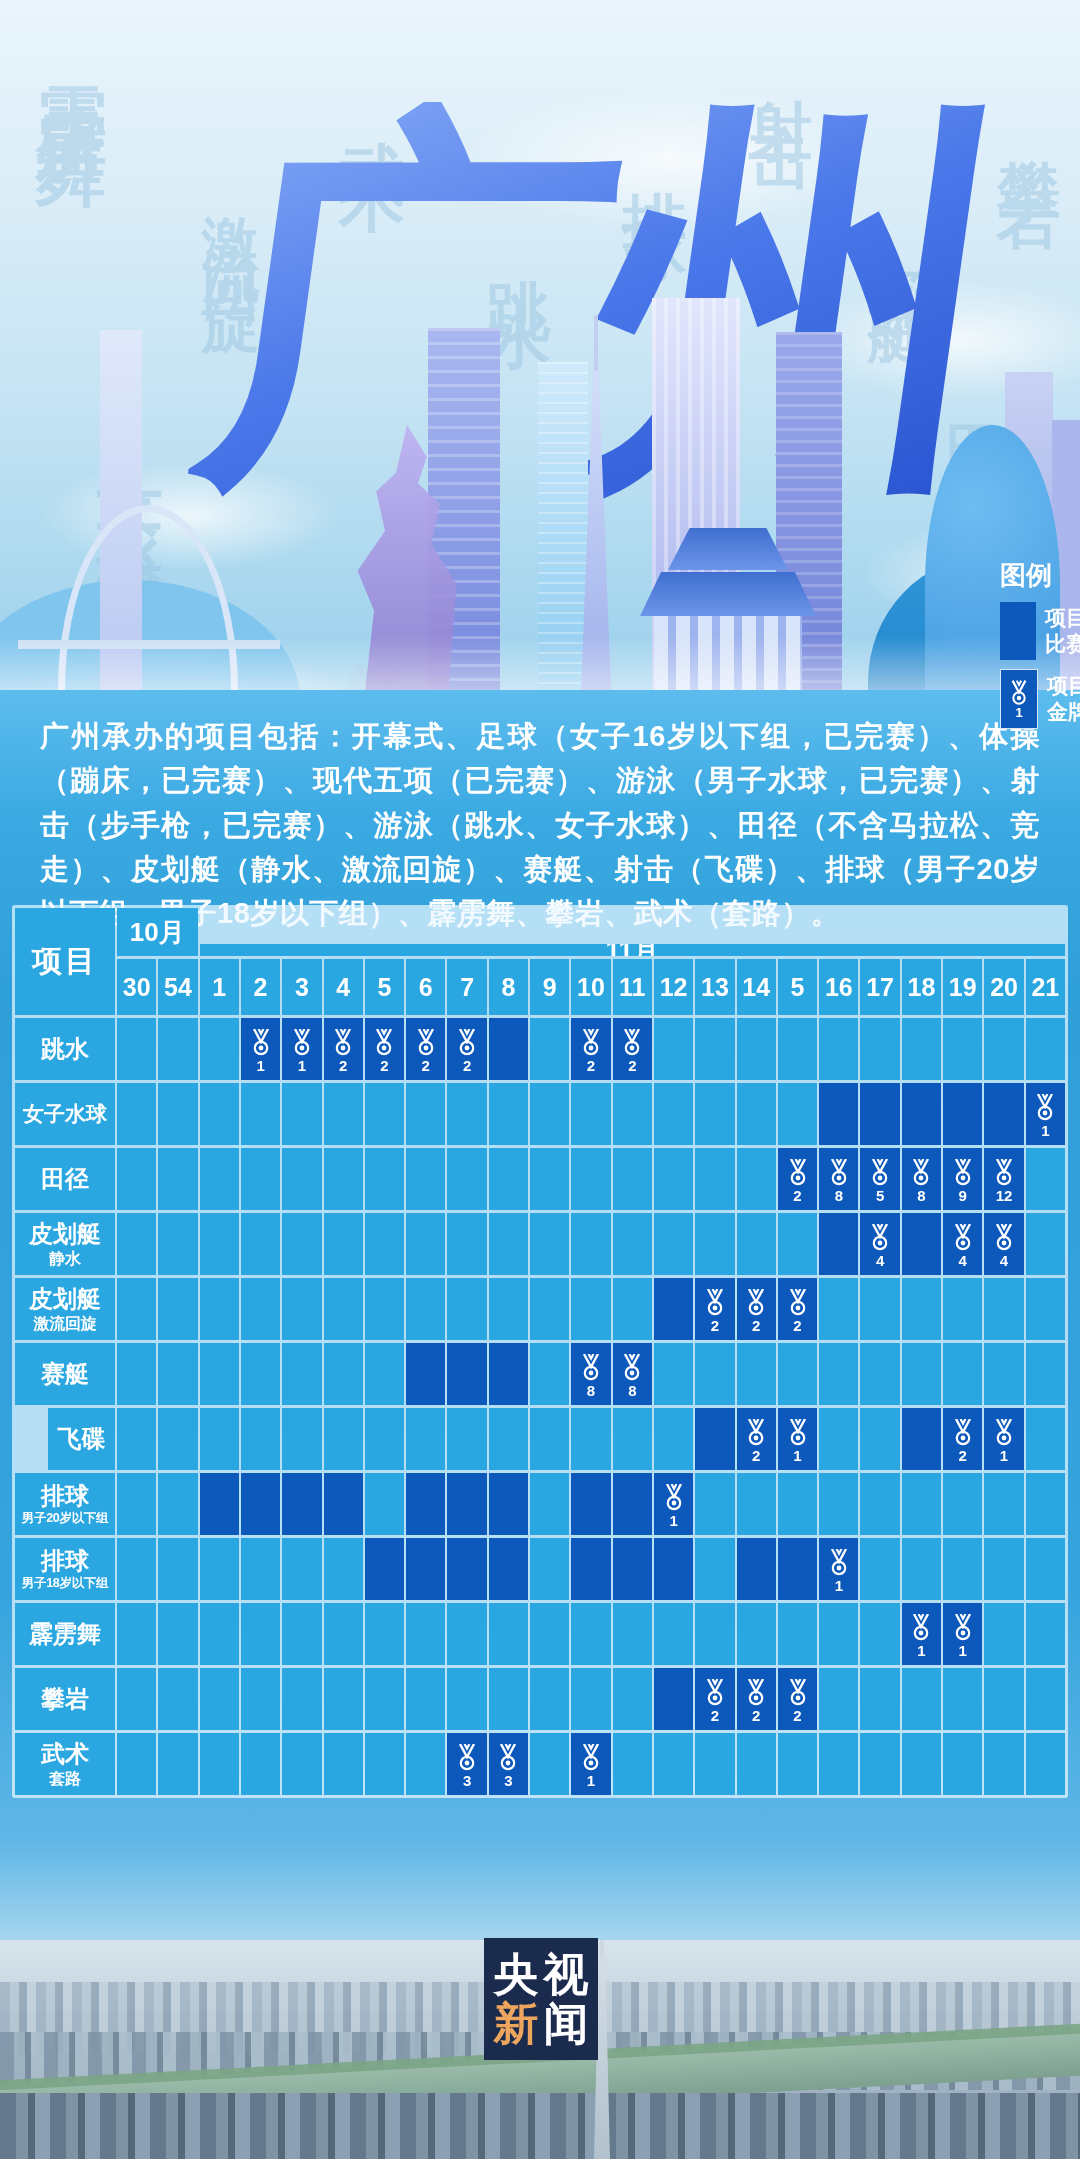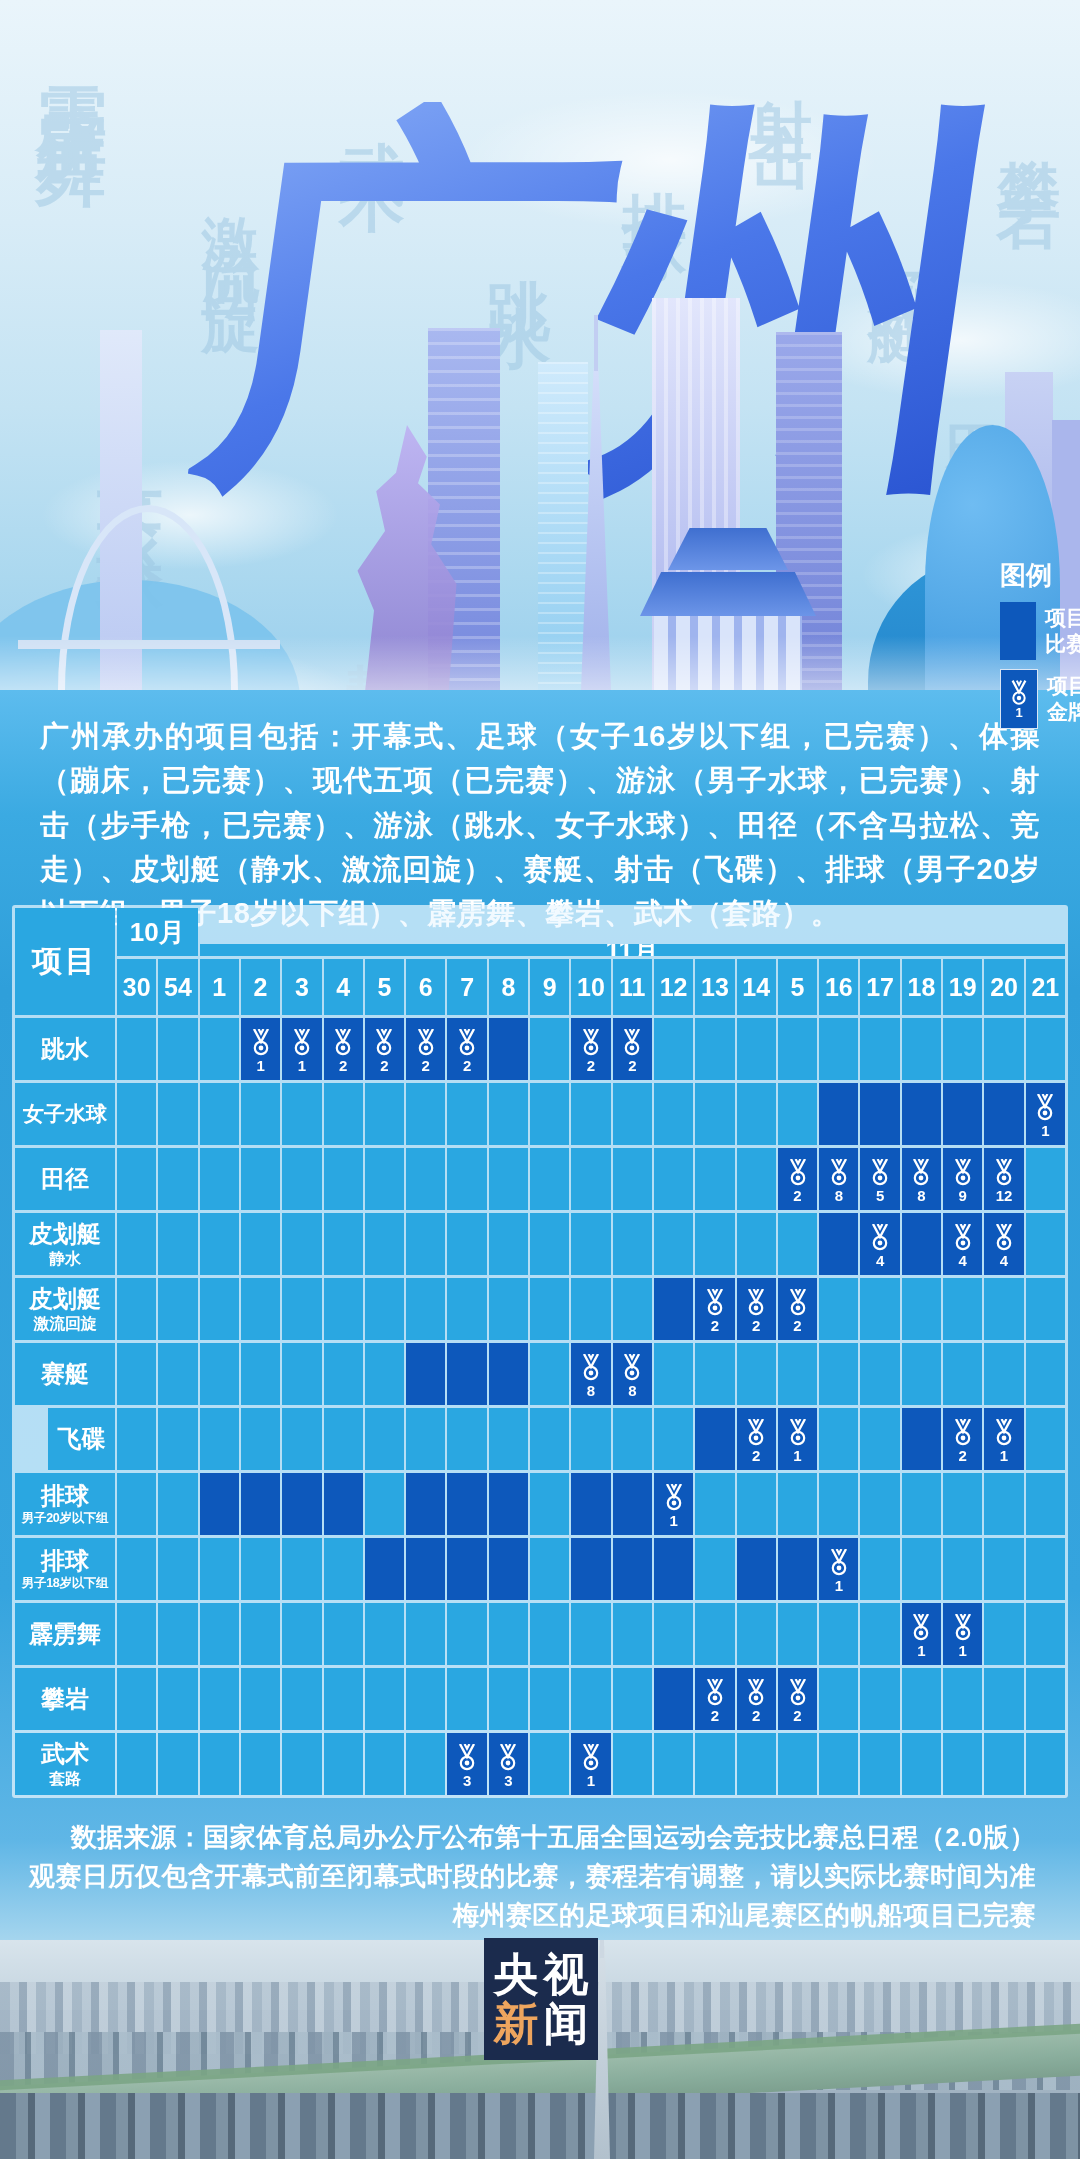--- a/index.html
+++ b/index.html
@@ -776,25 +776,20 @@
       <div class="c day" style="grid-area: 14 / 17;"></div>
       <div class="c day" style="grid-area: 14 / 18;"></div>
       <div class="c day" style="grid-area: 14 / 19;"></div>
       <div class="c day" style="grid-area: 14 / 20;"></div>
       <div class="c day" style="grid-area: 14 / 21;"></div>
       <div class="c day" style="grid-area: 14 / 22;"></div>
       <div class="c day" style="grid-area: 14 / 23;"></div>
       <div class="c day" style="grid-area: 14 / 24;"></div>
     </div>
 
-  <div class="footer">
-    <div>数据来源：国家体育总局办公厅公布第十五届全国运动会竞技比赛总日程（2.0版）</div>
-    <div>观赛日历仅包含开幕式前至闭幕式时段的比赛，赛程若有调整，请以实际比赛时间为准</div>
-    <div>梅州赛区的足球项目和汕尾赛区的帆船项目已完赛</div>
-  </div>
 
   <div class="photo">
     <div class="pl" style="left:0;top:0;width:1080px;height:70px;background:linear-gradient(180deg,#d8e4ec,#c3d3de);"></div>
     <div class="pl" style="left:0;top:42px;width:1080px;height:72px;opacity:.8;background:repeating-linear-gradient(90deg,#9fb2c2 0 10px,#b6c6d3 10px 19px,#8da1b3 19px 27px,#c2d0db 27px 36px);"></div>
     <div class="pl" style="left:0;top:92px;width:1080px;height:58px;opacity:.85;background:repeating-linear-gradient(90deg,#7e93a6 0 14px,#9db1c0 14px 25px,#6d8496 25px 31px,#aabdcb 31px 44px);"></div>
     <div class="pl" style="left:-30px;top:118px;width:1140px;height:46px;transform:rotate(-3deg);background:linear-gradient(180deg,#9dbcab 0%,#8aae9d 55%,#7da08f 100%);"></div>
     <div class="pl" style="left:-30px;top:112px;width:1140px;height:10px;transform:rotate(-3deg);background:#7ba585;opacity:.9;"></div>
     <div class="pl" style="left:0;bottom:0;width:1080px;height:66px;background:repeating-linear-gradient(90deg,#64798c 0 16px,#7e93a4 16px 28px,#56697a 28px 35px,#8ba0b2 35px 50px);"></div>
     <div class="pl" style="left:594px;top:6px;width:16px;height:213px;background:linear-gradient(180deg,#d5dfe7,#b2c1cd);clip-path:polygon(32% 0,68% 0,100% 100%,0 100%);"></div>
     <div class="pl" style="left:600px;top:0;width:4px;height:18px;background:#cdd8e2;"></div>

